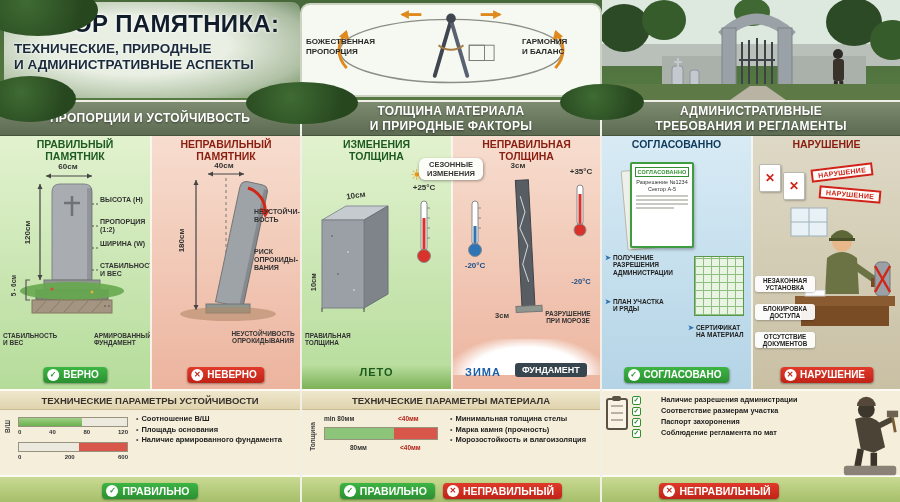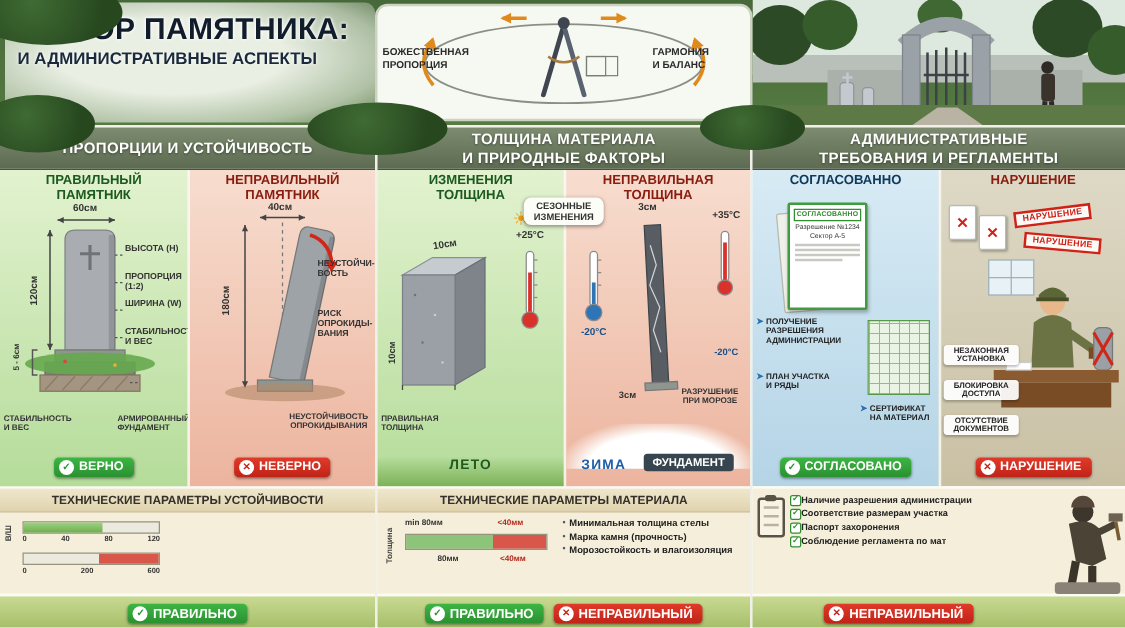--- a/index.html
+++ b/index.html
@@ -103,38 +103,39 @@
   .bullet { position:absolute; font-size:6.5px; font-weight:bold; color:#222; line-height:1.15; z-index:5; display:flex; gap:2px; }
   .bullet .arr { color:#2b6fb0; font-size:7px; flex:none; }
   .mini-doc { position:absolute; background:#fff; border:1px solid #b9b9b2; border-radius:2px; display:flex;
     align-items:center; justify-content:center; color:#cf2318; font-weight:bold; z-index:4;
     box-shadow:1px 1px 2px rgba(0,0,0,.25); }
   .stamp { position:absolute; border:2px solid #cf2318; color:#cf2318; background:rgba(255,255,255,.88);
     font-size:7px; font-weight:bold; padding:1px 5px; z-index:5; letter-spacing:.3px; }
   .vio-label { position:absolute; background:rgba(255,255,255,.92); border-radius:3px; padding:1px 3px;
     font-size:6.3px; font-weight:bold; color:#222; text-align:center; z-index:6;
     box-shadow:0 1px 2px rgba(0,0,0,.25); line-height:1.15; }
-  .chk { display:flex; gap:0; margin-bottom:2px; align-items:flex-start; }
+  .chk { display:flex; gap:20px; margin-bottom:2px; align-items:flex-start; }
   .chkbox { width:9px; height:9px; border:1.5px solid #2f8f2f; border-radius:2px; background:#fff; color:#2f8f2f;
     font-size:7px; line-height:6px; text-align:center; flex:none; font-weight:bold; }
   .chktext { font-size:7.3px; font-weight:bold; color:#222; line-height:1.15; }
   .clipboard { width:22px; height:32px; border:2px solid #5a5244; border-radius:3px; background:#f8f3e4;
     position:relative; flex:none; margin-top:4px; }
   .clipboard:before { content:""; position:absolute; left:4px; top:-4px; width:9px; height:5px; background:#5a5244; border-radius:2px; }
   .cl-line { height:2px; background:#b9b2a0; margin:5px 3px 0; }
   .worker { position:absolute; right:0; bottom:-2px; width:58px; height:84px; z-index:9; }
 </style>
 </head>
 <body>
 
 <div class="page">
 
   <div class="header">
     <div class="title-wrap">
       <div class="t1">ВЫБОР ПАМЯТНИКА:</div>
+      <div class="t2">ТЕХНИЧЕСКИЕ, ПРИРОДНЫЕ</div>
       <div class="t3">И АДМИНИСТРАТИВНЫЕ АСПЕКТЫ</div>
     </div>
 
     <div class="diagram-panel">
       <svg class="compass" viewBox="0 0 302 94">
         <ellipse cx="151" cy="48" rx="116" ry="33" fill="none" stroke="#8a8f85" stroke-width="1.5"></ellipse>
         <path d="M120,10 H100" stroke="#e08a1e" stroke-width="3"></path>
           <polygon points="98,10 107,5.5 107,14.5" fill="#e08a1e"></polygon>
         <path d="M182,10 H202" stroke="#e08a1e" stroke-width="3"></path>
           <polygon points="204,10 195,5.5 195,14.5" fill="#e08a1e"></polygon>
@@ -310,20 +311,34 @@
             <span>80</span>
               <span>120</span>
           </div>
           <div class="bar" style="left:14px; top:29px; width:110px; background:linear-gradient(90deg,#eceadf 0 56%,#d8564a 56%);"></div>
           <div class="ticks" style="left:14px; top:41px; width:110px;">
             <span>0</span>
               <span>200</span>
               <span>600</span>
           </div>
         </div>
+        <div class="plist">
+          <div class="pt">
+              <span class="dot">•</span>
+              <span>Соотношение В/Ш</span>
+            </div>
+          <div class="pt">
+              <span class="dot">•</span>
+              <span>Площадь основания</span>
+            </div>
+          <div class="pt">
+              <span class="dot">•</span>
+              <span>Наличие армированного фундамента</span>
+            </div>
+        </div>
       </div>
     </div>
 
     <div class="strip">
       <span class="badge green">
         <span class="bicon">✓</span>
           <span>ПРАВИЛЬНО</span>
       </span>
     </div>
   </div>

